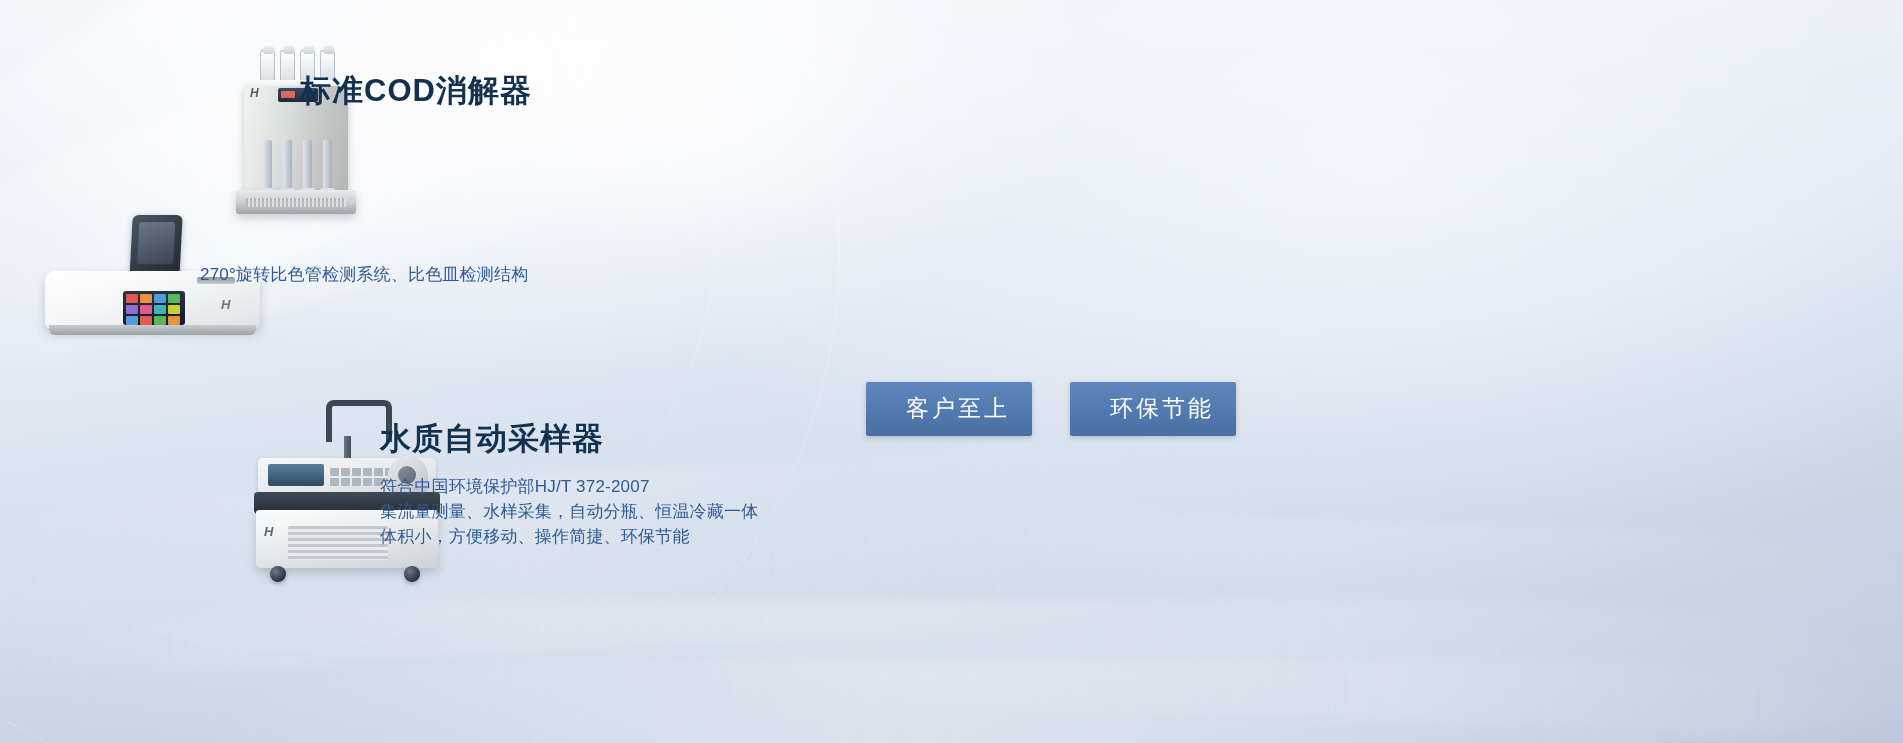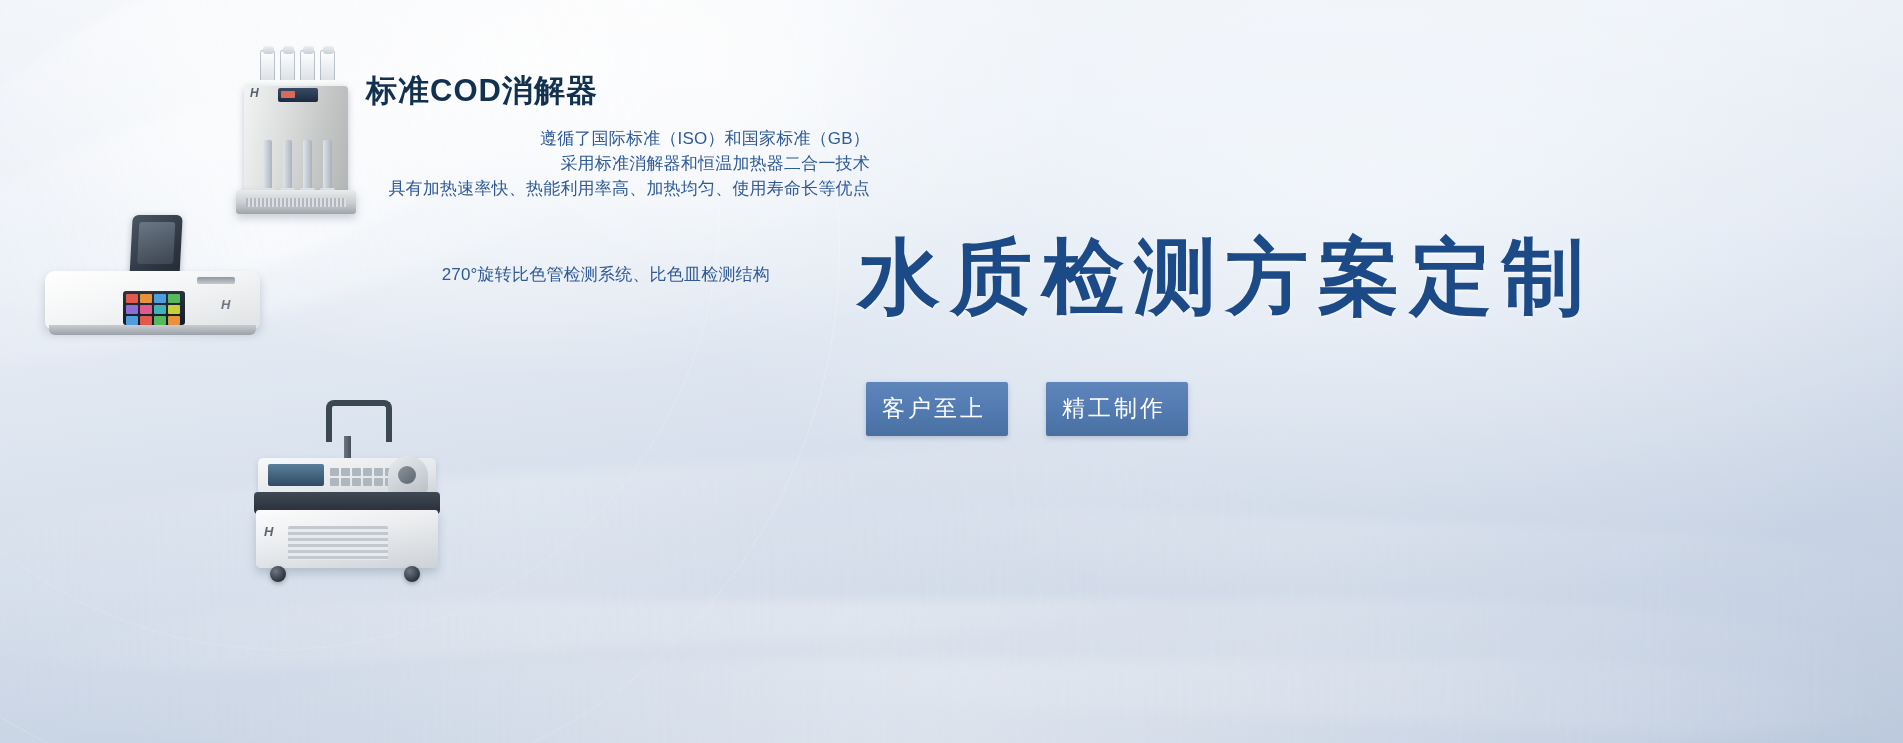--- a/index.html
+++ b/index.html
@@ -47,21 +47,21 @@
     opacity:.45;
   }
   .glowcircle {
     position:absolute; left:470px; top:-160px; width:430px; height:430px;
     border-radius:50%;
     background:radial-gradient(circle, rgba(255,255,255,0.55) 0%, rgba(255,255,255,0.0) 70%);
   }
 
   
   .product { position:absolute; }
-  .prod-text { text-align:right; }
+  .prod-text { text-align:left; }
   .prod-title {
     color:#12314f;
     font-weight:bold;
     font-size:31px;
     letter-spacing:1px;
     white-space:nowrap;
   }
   .prod-lines { margin-top:14px; }
   .prod-line {
     color:#2f5a96;
@@ -263,21 +263,21 @@
   
   #badges {
     position:absolute; left:866px; top:382px;
     display:flex; gap:38px;
   }
   .badge {
     background:linear-gradient(180deg,#5f86bb 0%,#517ab1 55%,#49709f 100%);
     color:#ffffff;
     font-size:23px;
     letter-spacing:3px;
-    padding:11px 22px 12px 16px;
+    padding:11px 22px 12px 40px;
     border-radius:2px;
     white-space:nowrap;
     box-shadow:0 2px 5px rgba(60,85,125,0.25);
     cursor:pointer;
   }
 </style>
 </head>
 <body>
 
 <div id="banner">
@@ -305,25 +305,20 @@
     <div class="cod-stem" style="left:27px;"></div>
     <div class="cod-stem" style="left:47px;"></div>
     <div class="cod-stem" style="left:67px;"></div>
     <div class="cod-stem" style="left:87px;"></div>
     <div class="cod-base"></div>
   </div>
 
   <div class="product" id="product-1">
     <div class="prod-text">
       <div class="prod-title">标准COD消解器</div>
-      <div class="prod-lines">
-        <div class="prod-line">遵循了国际标准（ISO）和国家标准（GB）</div>
-        <div class="prod-line">采用标准消解器和恒温加热器二合一技术</div>
-        <div class="prod-line">具有加热速率快、热能利用率高、加热均匀、使用寿命长等优点</div>
-      </div>
     </div>
   </div>
 
   <div class="device" id="device-analyzer">
     <div class="an-lid"></div>
     <div class="an-body"></div>
     <div class="an-slot"></div>
     <div class="an-screen">
       <div class="an-keys">
         <i style="background:#e05a4e"></i>
@@ -373,21 +368,30 @@
     </div>
     <div class="sm-pump"></div>
     <div class="sm-dark"></div>
     <div class="sm-fridge"></div>
     <div class="sm-logo">H</div>
     <div class="sm-vent"></div>
     <div class="sm-wheel" style="left:22px;"></div>
     <div class="sm-wheel" style="left:156px;"></div>
   </div>
 
-
-  <div id="headline">水质检测方案定制</div>
+  <div class="product" id="product-3">
+    <div class="prod-text">
+      <div class="prod-title">水质自动采样器</div>
+      <div class="prod-lines">
+        <div class="prod-line">符合中国环境保护部HJ/T 372-2007</div>
+        <div class="prod-line">集流量测量、水样采集，自动分瓶、恒温冷藏一体</div>
+        <div class="prod-line">体积小，方便移动、操作简捷、环保节能</div>
+      </div>
+    </div>
+  </div>
+
 
   <div id="badges">
     <div class="badge">客户至上</div>
-    <div class="badge">精工制作</div>
+    <div class="badge">环保节能</div>
   </div>
 
 </div>
 
 </body></html>

